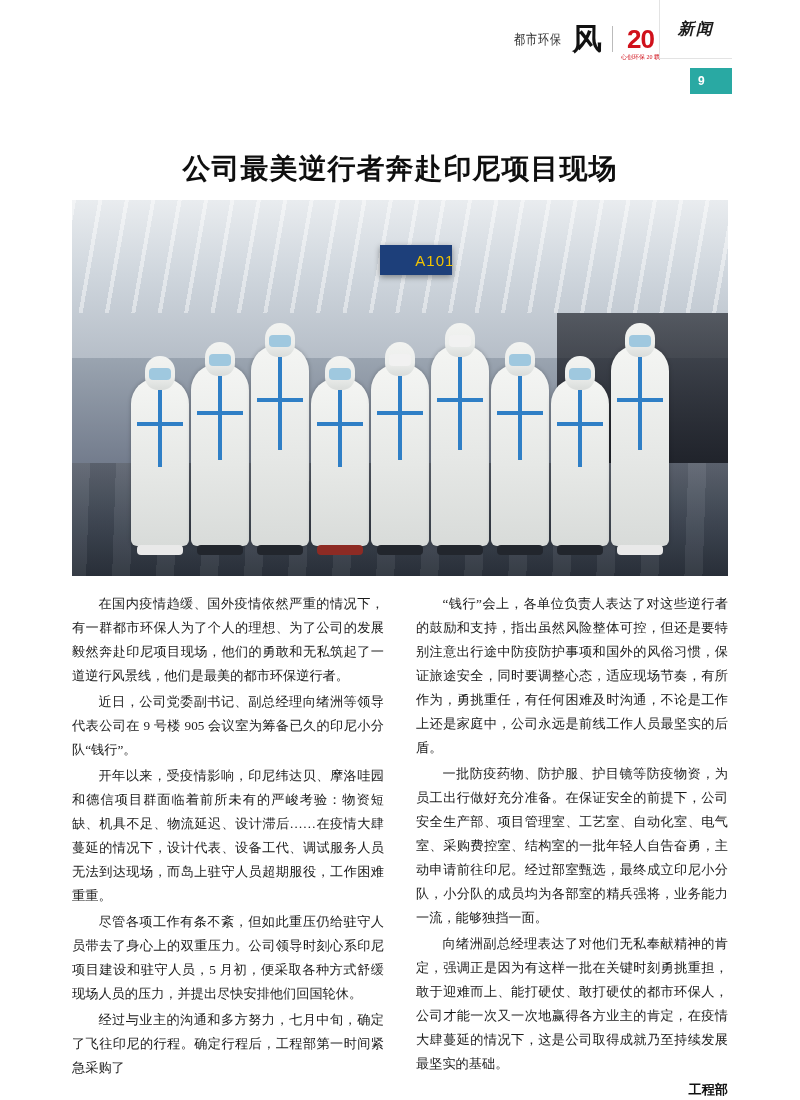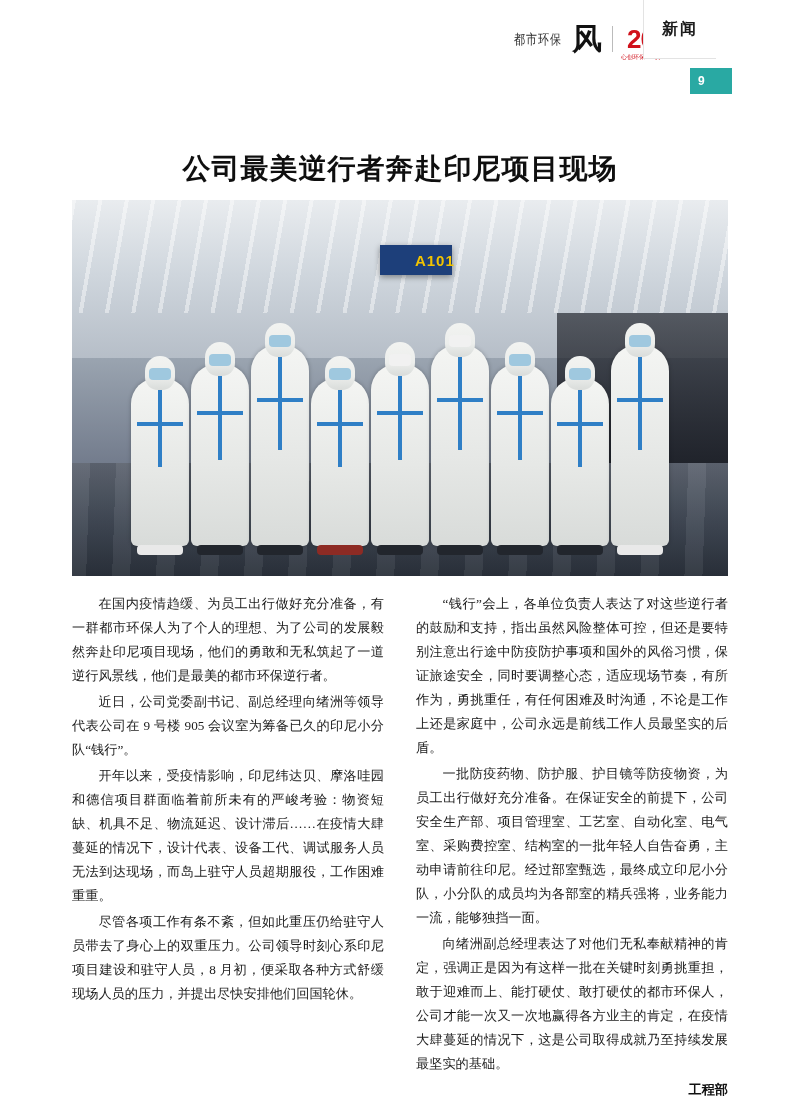--- a/index.html
+++ b/index.html
@@ -69,30 +69,31 @@
     letter-spacing: -1px;
   }
   .anniv-sub {
     font-size: 6px;
     color: #d0111b;
     margin-top: 2px;
     white-space: nowrap;
   }
   .section-tab {
     position: absolute;
-    right: 16px;
+    right: 0;
     top: 0;
     width: 72px;
     height: 58px;
     background: #ffffff;
     border-left: 1px solid #e3e3e3;
     border-bottom: 1px solid #e3e3e3;
     display: flex;
     align-items: center;
     justify-content: center;
+    font-style: italic;
   }
   .section-tab span {
     font-size: 16px;
     font-weight: bold;
     color: #1a1a1a;
     letter-spacing: 2px;
     font-family: "Liberation Sans", sans-serif;
   }
   .page-badge {
     position: absolute;
@@ -178,21 +179,21 @@
     height: 30px;
     background: #1d3f7a;
     display: flex;
     align-items: center;
     justify-content: center;
     box-shadow: 0 2px 6px rgba(0,0,0,.4);
   }
   .gate-sign span {
     color: #f2c300;
     font-family: "Liberation Sans", sans-serif;
-    font-weight: bold;
+    font-weight: normal;
     font-size: 15px;
     letter-spacing: 1px;
     margin-left: 37px;
   }
   .crowd {
     position: absolute;
     left: 0;
     bottom: 8%;
     width: 100%;
     height: 62%;
@@ -390,24 +391,25 @@
       <span class="mask"></span>
       <span class="stripe-v"></span>
       <span class="stripe-h"></span>
       <span class="shoes"></span>
     </div>
   </div>
 </div>
 
 <div class="body-cols">
   <div class="col">
-    <p>在国内疫情趋缓、为员工出行做好充分准备，有一群都市环保人为了个人的理想、为了公司的发展毅然奔赴印尼项目现场，他们的勇敢和无私筑起了一道逆行风景线，他们是最美的都市环保逆行者。</p>
+    <p>在国内疫情趋缓、国外疫情依然严重的情况下，有一群都市环保人为了个人的理想、为了公司的发展毅然奔赴印尼项目现场，他们的勇敢和无私筑起了一道逆行风景线，他们是最美的都市环保逆行者。</p>
     <p>近日，公司党委副书记、副总经理向绪洲等领导代表公司在 9 号楼 905 会议室为筹备已久的印尼小分队“钱行”。</p>
     <p>开年以来，受疫情影响，印尼纬达贝、摩洛哇园和德信项目群面临着前所未有的严峻考验：物资短缺、机具不足、物流延迟、设计滞后……在疫情大肆蔓延的情况下，设计代表、设备工代、调试服务人员无法到达现场，而岛上驻守人员超期服役，工作困难重重。</p>
-    <p>尽管各项工作有条不紊，但如此重压仍给驻守人员带去了身心上的双重压力。公司领导时刻心系印尼项目建设和驻守人员，8 月初，便采取各种方式舒缓现场人员的压力，并提出尽快安排他们回国轮休。</p>
+    <p>尽管各项工作有条不紊，但如此重压仍给驻守人员带去了身心上的双重压力。公司领导时刻心系印尼项目建设和驻守人员，5 月初，便采取各种方式舒缓现场人员的压力，并提出尽快安排他们回国轮休。</p>
+    <p>经过与业主的沟通和多方努力，七月中旬，确定了飞往印尼的行程。确定行程后，工程部第一时间紧急采购了</p>
   </div>
   <div class="col">
     <p>“钱行”会上，各单位负责人表达了对这些逆行者的鼓励和支持，指出虽然风险整体可控，但还是要特别注意出行途中防疫防护事项和国外的风俗习惯，保证旅途安全，同时要调整心态，适应现场节奏，有所作为，勇挑重任，有任何困难及时沟通，不论是工作上还是家庭中，公司永远是前线工作人员最坚实的后盾。</p>
     <p>一批防疫药物、防护服、护目镜等防疫物资，为员工出行做好充分准备。在保证安全的前提下，公司安全生产部、项目管理室、工艺室、自动化室、电气室、采购费控室、结构室的一批年轻人自告奋勇，主动申请前往印尼。经过部室甄选，最终成立印尼小分队，小分队的成员均为各部室的精兵强将，业务能力一流，能够独挡一面。</p>
     <p>向绪洲副总经理表达了对他们无私奉献精神的肯定，强调正是因为有这样一批在关键时刻勇挑重担，敢于迎难而上、能打硬仗、敢打硬仗的都市环保人，公司才能一次又一次地赢得各方业主的肯定，在疫情大肆蔓延的情况下，这是公司取得成就乃至持续发展最坚实的基础。</p>
     <p class="signature">工程部</p>
   </div>
 </div>
 
 </body></html>

